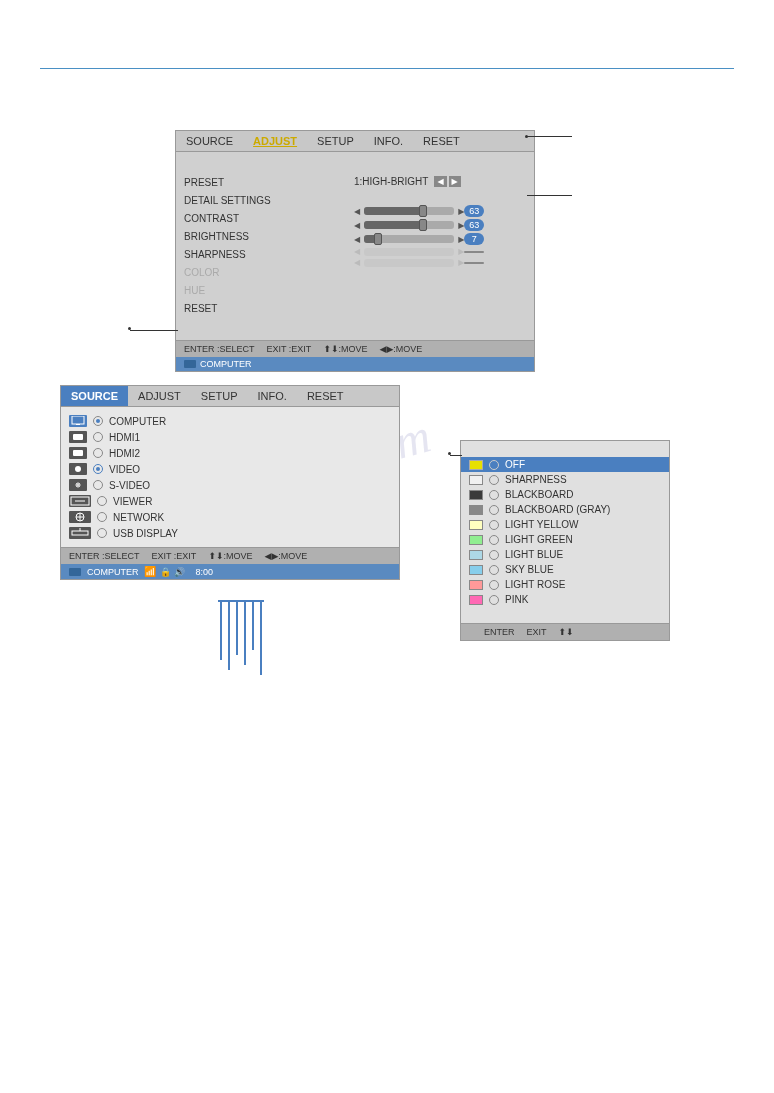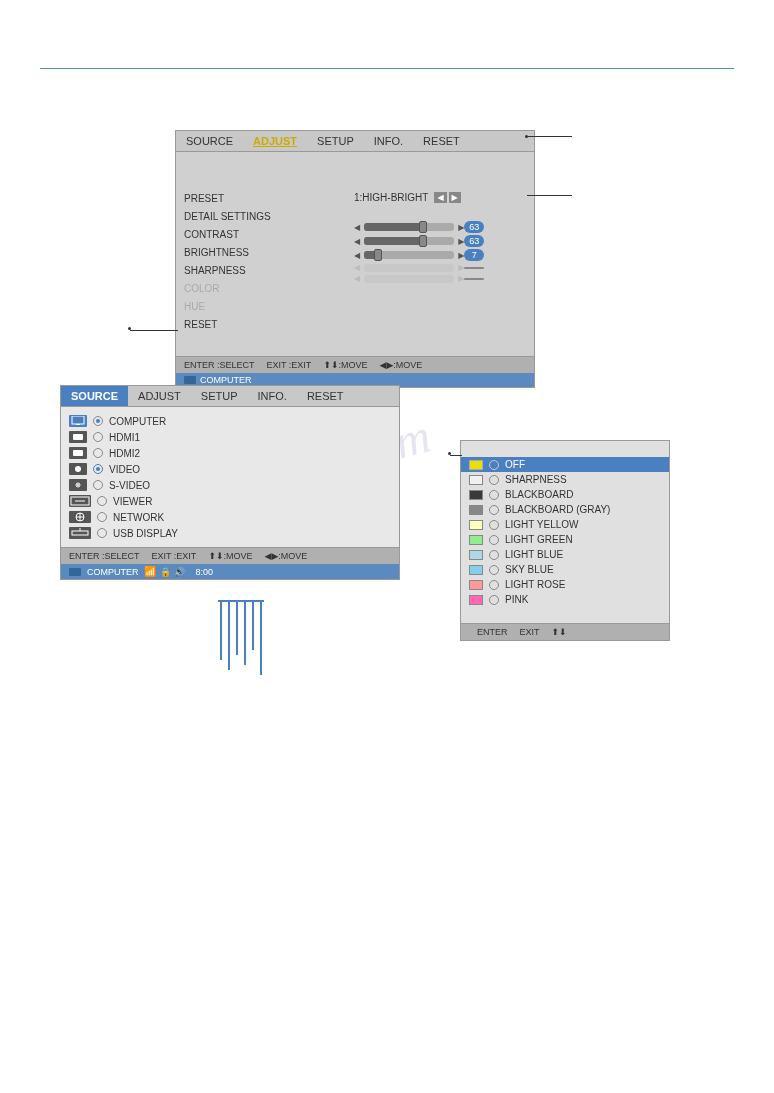--- a/index.html
+++ b/index.html
@@ -56,21 +56,20 @@
       padding: 2px 8px;
       font-size: 10px;
       color: #555;
       border-bottom: 1px solid #999;
     }
 
     .upper-content {
       display: flex;
       padding: 22px 8px;
       min-height: 120px;
-      margin-top: 16px;
     }
 
     .upper-left {
       width: 160px;
     }
 
     .upper-right {
       flex: 1;
       padding-left: 10px;
     }
@@ -341,21 +340,21 @@
       border-color: white;
     }
 
     .color-item.selected-item .radio-btn::after {
       background: #ffcc00;
     }
 
     .wall-color-bottom {
       background: #b0b0b0;
       border-top: 1px solid #999;
-      padding: 3px 16px;
+      padding: 3px 23px;
       font-size: 9px;
       color: #333;
       display: flex;
       gap: 12px;
     }
 
     
     .watermark {
       position: absolute;
       top: 450px;

